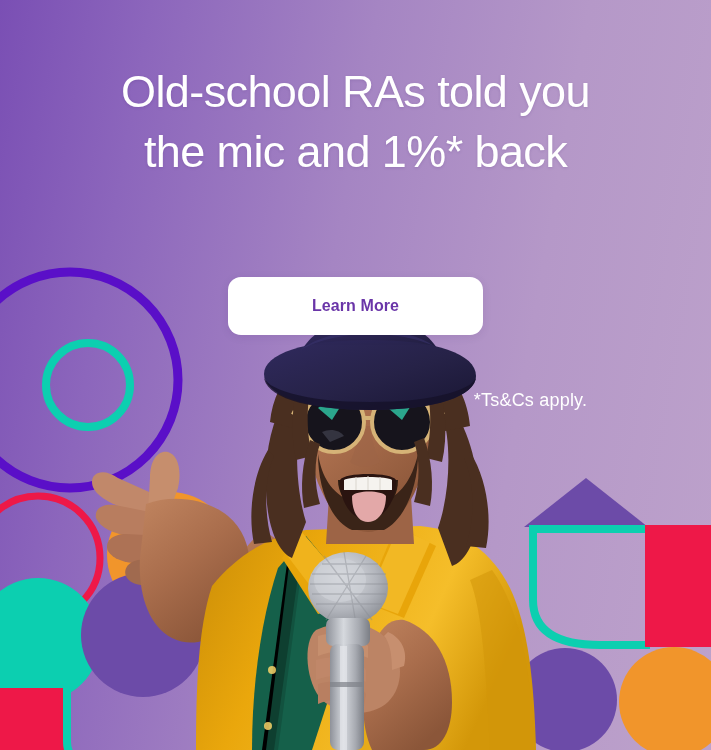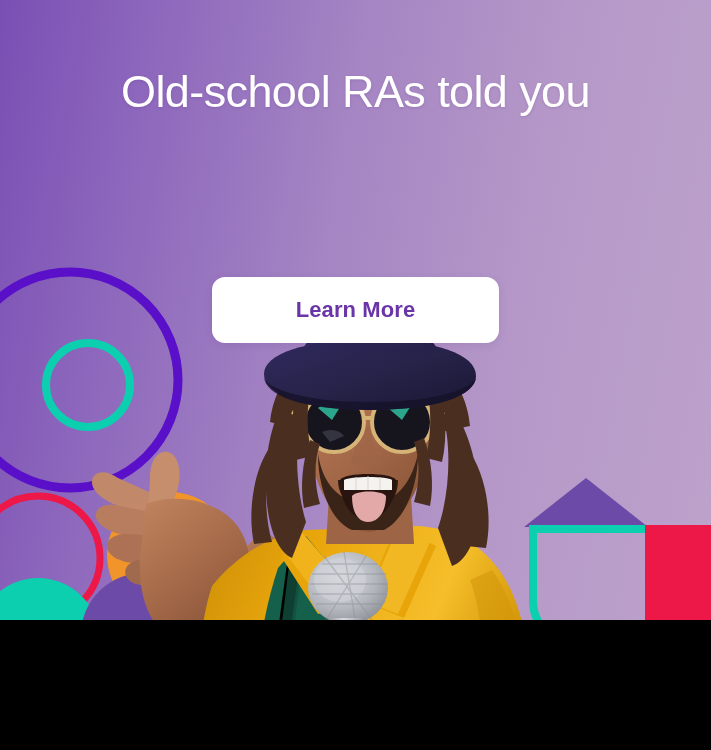--- a/index.html
+++ b/index.html
@@ -4,21 +4,21 @@
 <style>
   * { margin:0; padding:0; box-sizing:border-box; }
   html, body { width:711px; height:750px; }
   body {
     font-family:"Liberation Sans", sans-serif;
     overflow:hidden;
     background:#000;
   }
   #banner {
     position:relative;
-    width:711px; height:620px;
+    width:711px; height:750px;
     overflow:hidden;
     background:linear-gradient(100deg,#7a4fb4 0%,#8c66bc 18%,#a585c3 45%,#b598c8 70%,#bda2cb 100%);
   }
   
   .shapes { position:absolute; inset:0; }
   .shapes svg { position:absolute; inset:0; width:711px; height:750px; display:block; }
 
   
   .figure { position:absolute; left:0; top:330px; width:711px; height:420px; }
   .figure svg { position:absolute; left:0; top:0; width:711px; height:420px; display:block; }
@@ -34,21 +34,21 @@
     font-weight:400;
     letter-spacing:-0.6px;
     text-shadow:0 1px 3px rgba(70,40,110,.18);
   }
   .headline span { display:block; }
   .cta-wrap { position:absolute; top:277px; left:0; width:711px; text-align:center; }
   .cta {
     display:inline-block;
     background:#ffffff;
     color:#6a35a8;
-    font-size:22px;
+    font-size:16px;
     font-weight:700;
     letter-spacing:.1px;
     padding:20px 84px;
     border:none;
     border-radius:13px;
     cursor:pointer;
     font-family:"Liberation Sans", sans-serif;
     box-shadow:0 2px 8px rgba(60,30,100,.10);
   }
   .disclaimer {
@@ -238,21 +238,23 @@
           <path d="M300,20 C316,8 342,0 370,0 C398,0 420,6 434,16
                    C416,8 394,4 370,4 C344,4 318,10 300,20 Z" fill="#3b3570" opacity=".55"></path>
         </g>
       </g>
     </svg>
   </div>
 
   <div class="copy">
     <h1 class="headline">
       <span>Old-school RAs told you</span>
+      <span>the mic and 1%* back</span>
     </h1>
 
     <div class="cta-wrap">
       <button class="cta">Learn More</button>
     </div>
 
+    <div class="disclaimer">*Ts&amp;Cs apply.</div>
   </div>
 
 </div>
 
 </body></html>

